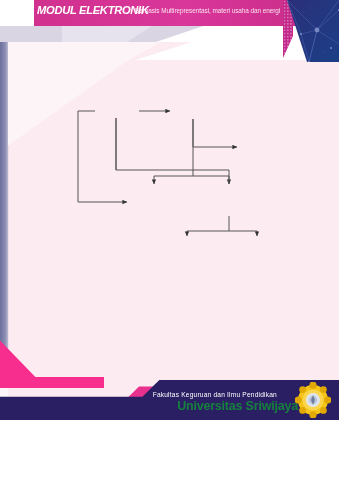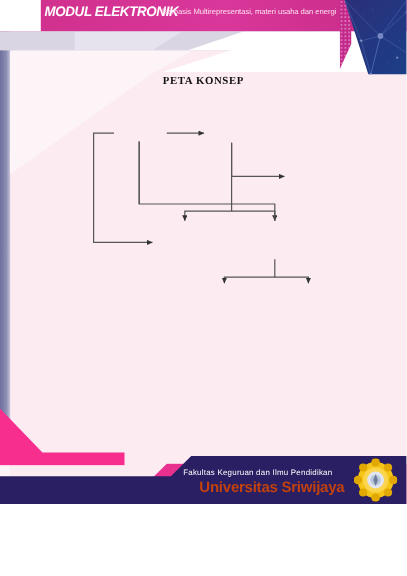--- a/index.html
+++ b/index.html
@@ -117,23 +117,23 @@
     background: #e8318f; z-index: 7;
     clip-path: polygon(0 58%, 36% 58%, 41% 16%, 100% 16%, 100% 100%, 0 100%);
   }
   .footer-line1 {
     position: absolute; right: 62px; bottom: 22px;
     font-family: "Liberation Sans", sans-serif;
     font-size: 6.6px; color: #ffffff; z-index: 10; white-space: nowrap;
     letter-spacing: .2px;
   }
   .footer-line2 {
-    position: absolute; right: 52px; bottom: 7px;
-    font-family: "Liberation Sans", sans-serif;
-    font-weight: bold; font-size: 12.5px; color: #c2410c;
+    position: absolute; right: 41px; bottom: 7px;
+    font-family: "Liberation Sans", sans-serif;
+    font-weight: bold; font-size: 12.5px; color: #15803d;
     z-index: 10; white-space: nowrap; letter-spacing: -0.2px;
   }
   .crest {
     position: absolute; right: 8px; bottom: 2px; width: 36px; height: 36px; z-index: 11;
   }
 
   
   .pagenum {
     position: absolute; left: 159px; top: 435px;
     width: 26px; height: 15px; border-radius: 50%;
@@ -228,21 +228,20 @@
         <circle cx="36" cy="52" r="0.8"></circle>
     </g>
   </svg>
   <div class="header-title">MODUL ELEKTRONIK</div>
   <div class="header-sub">Berbasis Multirepresentasi, materi usaha dan energi</div>
   <div class="grey-band"></div>
   <div class="grey-band-light"></div>
   <div class="grey-band-cut"></div>
   <div class="white-wedge"></div>
 
-  <div class="title">PETA KONSEP</div>
 
   <svg class="diagram" viewBox="0 0 339 480">
     <defs>
       <marker id="ar" markerWidth="6" markerHeight="6" refX="4.6" refY="2.2" orient="auto">
         <path d="M0,0 L4.8,2.2 L0,4.4 z" fill="#333"></path>
       </marker>
     </defs>
     <g stroke="#555" stroke-width="1" fill="none" marker-end="url(#ar)">
 
       <path d="M139,111 L170,111"></path>

